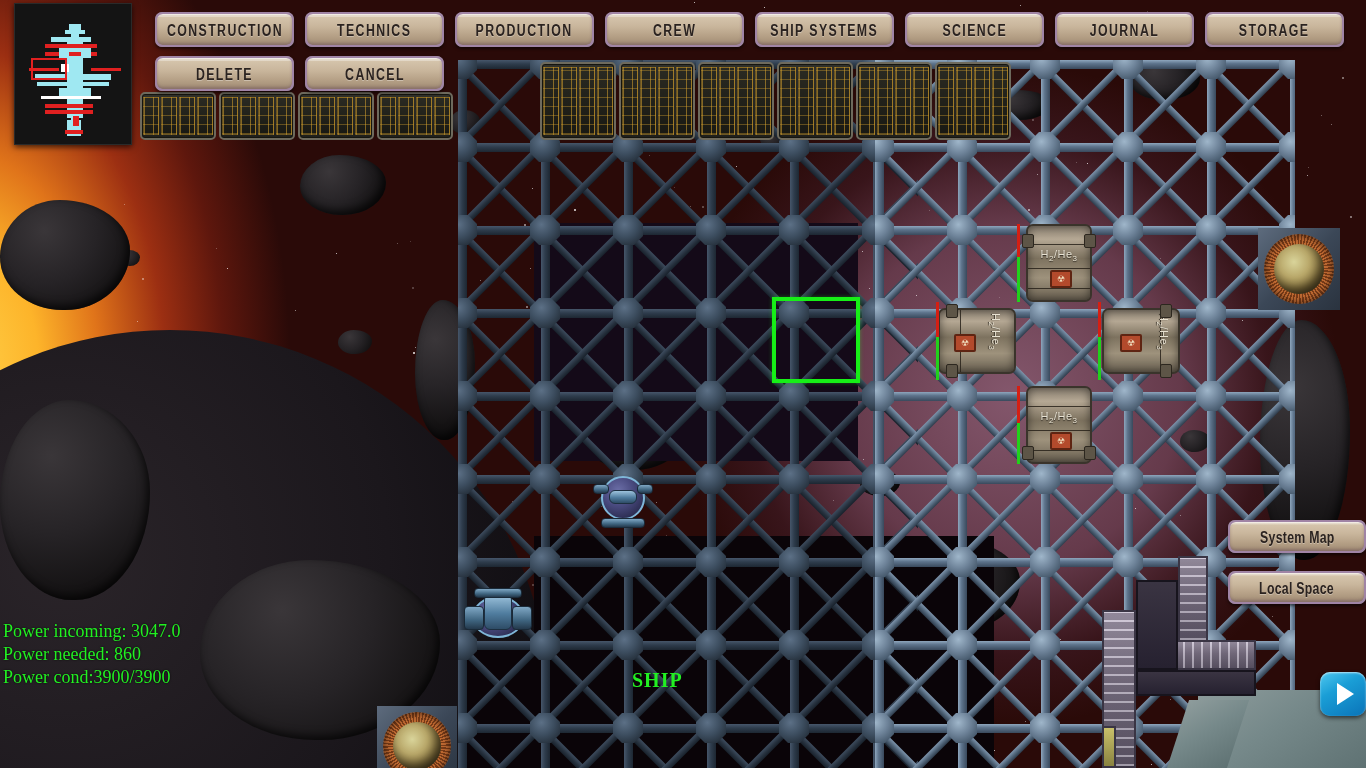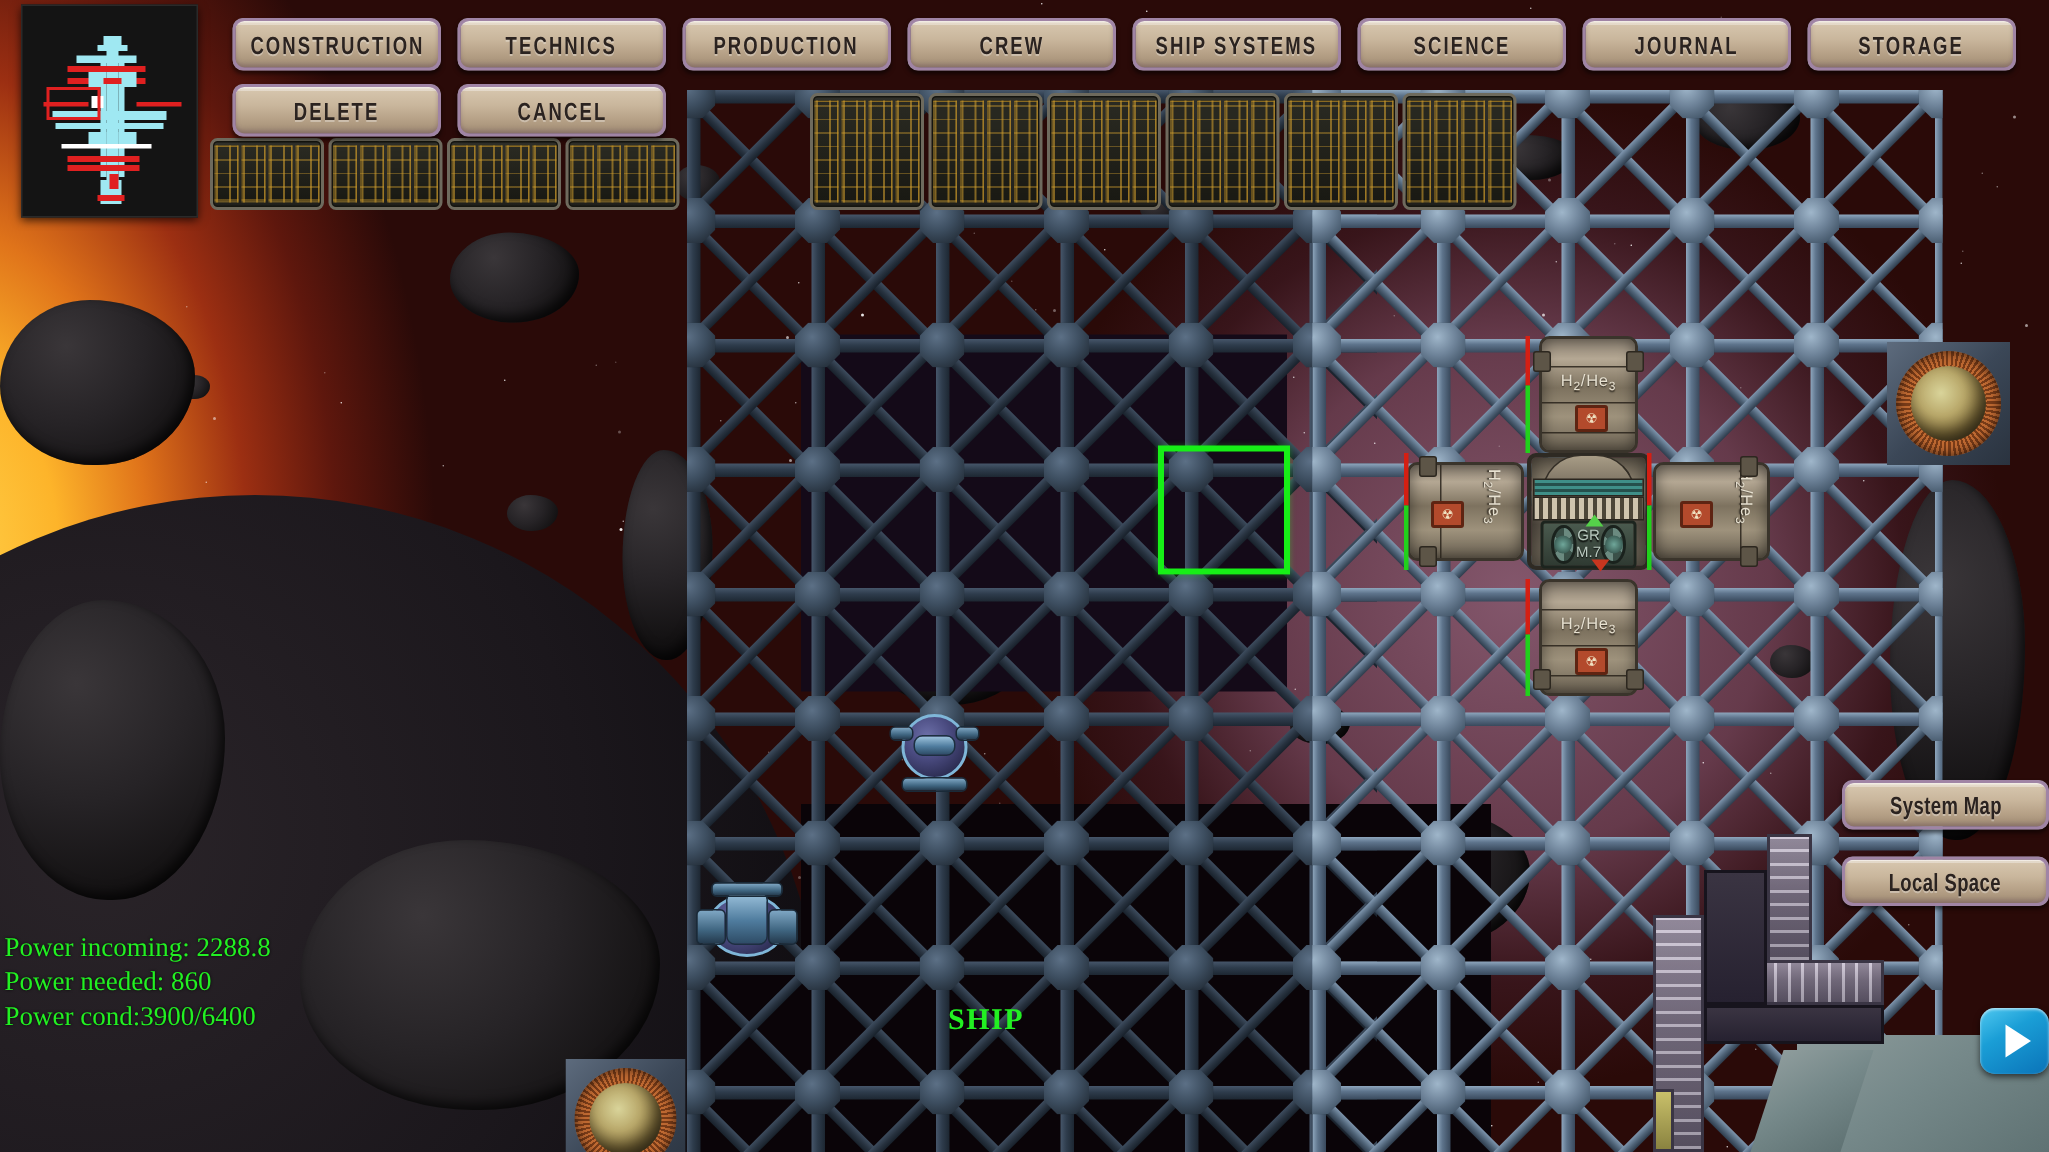--- a/index.html
+++ b/index.html
@@ -1362,35 +1362,20 @@
   <div class="tank" style="left:1102px; top:308px; width:78px; height:66px;">
     <div class="seg" style="top:0; left:56px; width:1px; height:100%;"></div>
     <div class="tank-label" style="top:14px; left:40px; width:26px;">
       <span style="display:inline-block; transform:rotate(90deg); transform-origin:center; white-space:nowrap;">H<sub>2</sub>/He<sub>3</sub></span>
     </div>
     <div class="hazard" style="left:16px; top:24px;">☢</div>
     <div class="tank-cap" style="right:6px; top:-6px;"></div>
     <div class="tank-cap" style="right:6px; bottom:-6px;"></div>
   </div>
 
-  <div class="reactor" style="left:1018px; top:302px; width:82px; height:78px;">
-    <div class="reactor-dome" style="top:-2px;"></div>
-    <div class="reactor-stripes teal" style="top:14px;"></div>
-    <div class="reactor-stripes" style="top:26px; height:16px;"></div>
-    <div class="reactor-panel" style="top:42px; height:32px;">
-      <div class="fan" style="width:26px;height:26px;"></div>
-      <div class="reactor-code">
-        <div>GR</div>
-        <div>M.7</div>
-      </div>
-      <div class="fan" style="width:26px;height:26px;"></div>
-    </div>
-    <div class="tri-up" style="left:36px; top:38px;"></div>
-    <div class="tri-dn" style="left:40px; top:68px;"></div>
-  </div>
 
   <div class="bar" style="left:1017px; top:224px; height:78px;">
     <div class="red" style="height:42%;"></div>
     <div class="green" style="height:58%;"></div>
   </div>
   <div class="bar" style="left:1017px; top:386px; height:78px;">
     <div class="red" style="height:48%;"></div>
     <div class="green" style="height:52%;"></div>
   </div>
   <div class="bar" style="left:936px; top:302px; height:78px;">
@@ -1479,23 +1464,23 @@
   <div id="actions">
       <div class="btn" style="left: 155px; top: 56px; width: 139px; height: 35px;">
         <span class="lbl">DELETE</span>
       </div>
       <div class="btn" style="left: 305px; top: 56px; width: 139px; height: 35px;">
         <span class="lbl">CANCEL</span>
       </div>
     </div>
 
   <div class="power">
-    <div>Power incoming: 2288.8</div>
+    <div>Power incoming: 3047.0</div>
     <div>Power needed: 860</div>
-    <div>Power cond:3900/6400</div>
+    <div>Power cond:3900/3900</div>
   </div>
 
   <div class="pause">SHIP</div>
 
   <div class="btn nav" style="left:1228px; top:571px; width:138px; height:33px;">
     <span class="lbl">Local Space</span>
   </div>
   <div class="btn nav" style="left:1228px; top:520px; width:138px; height:33px;">
     <span class="lbl">System Map</span>
   </div>

